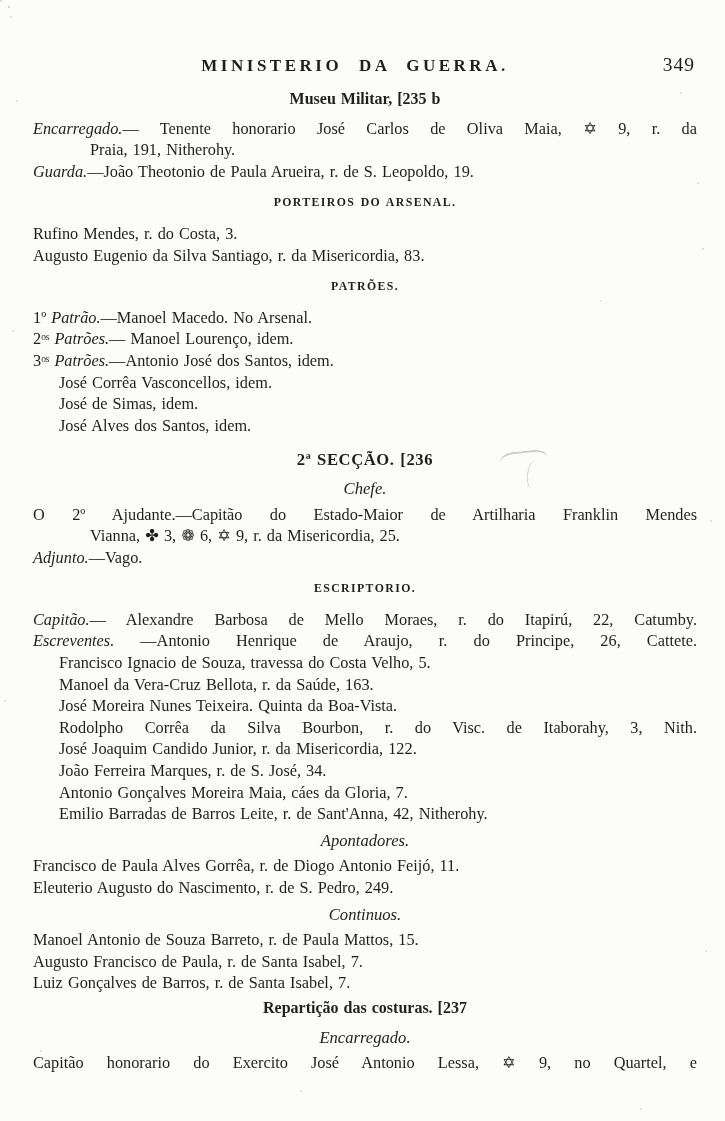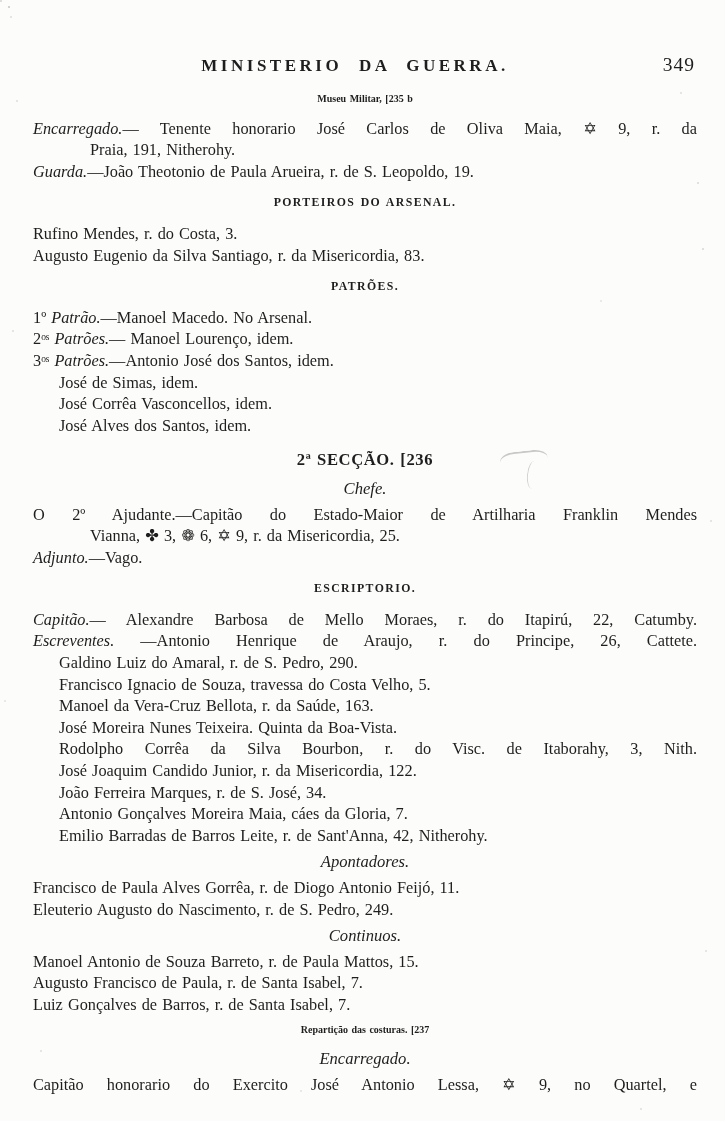--- a/index.html
+++ b/index.html
@@ -10,21 +10,21 @@
     font-family:"Liberation Serif","DejaVu Serif",serif;
     margin:0 auto;
   }
   .content{padding:56px 28px 0 33px;position:relative;}
   .doc-title{
     text-align:center;font-weight:bold;font-size:17px;
     letter-spacing:3.5px;word-spacing:9px;margin:0 60px 12px 40px;
   }
   .page-num{position:absolute;top:54px;right:30px;font-size:19.5px;letter-spacing:1px;}
   .line{font-size:16.3px;line-height:21.6px;word-spacing:1px;}
-  .h-bold{text-align:center;font-weight:bold;font-size:10px;margin:3px 0 8px;}
+  .h-bold{text-align:center;font-weight:bold;font-size:16px;margin:3px 0 8px;}
   .h-smallcaps{text-align:center;font-size:11.8px;font-weight:bold;letter-spacing:1.4px;margin:10px 0 9px;}
   .h-italic{font-style:italic;text-align:center;margin:5px 0 4px;font-size:16.6px;}
   .h-section{text-align:center;font-weight:bold;font-size:16.6px;letter-spacing:.6px;margin:13px 0 7px;}
   .entry{}
   .entry-sub{padding-left:26px;}
   .entry-cont{padding-left:57px;}
   .j{text-align:justify;text-align-last:justify;}
   .lead{font-style:italic;text-align:right;}
   
   .specks{position:absolute;inset:0;pointer-events:none;}
@@ -69,32 +69,31 @@
         <div class="line entry j"><span class="lead">Encarregado.</span><span class="txt">— Tenente honorario José Carlos de Oliva Maia, ✡ 9, r. da</span></div>
         <div class="line entry-cont"><span class="txt">Praia, 191, Nitherohy.</span></div>
         <div class="line entry"><span class="lead">Guarda.</span><span class="txt">—João Theotonio de Paula Arueira, r. de S. Leopoldo, 19.</span></div>
         <div class="line h-smallcaps"><span class="txt">PORTEIROS DO ARSENAL.</span></div>
         <div class="line entry"><span class="txt">Rufino Mendes, r. do Costa, 3.</span></div>
         <div class="line entry"><span class="txt">Augusto Eugenio da Silva Santiago, r. da Misericordia, 83.</span></div>
         <div class="line h-smallcaps"><span class="txt">PATRÕES.</span></div>
         <div class="line entry"><span class="pre">1º </span><span class="lead">Patrão.</span><span class="txt">—Manoel Macedo. No Arsenal.</span></div>
         <div class="line entry"><span class="pre">2ᵒˢ </span><span class="lead">Patrões.</span><span class="txt">— Manoel Lourenço, idem.</span></div>
         <div class="line entry"><span class="pre">3ᵒˢ </span><span class="lead">Patrões.</span><span class="txt">—Antonio José dos Santos, idem.</span></div>
+        <div class="line entry-sub"><span class="txt">José Corrêa Vasconcellos, idem.</span></div>
         <div class="line entry-sub"><span class="txt">José de Simas, idem.</span></div>
-        <div class="line entry-sub"><span class="txt">José Corrêa Vasconcellos, idem.</span></div>
         <div class="line entry-sub"><span class="txt">José Alves dos Santos, idem.</span></div>
         <div class="line h-section"><span class="txt">2ª SECÇÃO. [236</span></div>
         <div class="line h-italic"><span class="txt">Chefe.</span></div>
         <div class="line entry j"><span class="txt">O 2º Ajudante.—Capitão do Estado-Maior de Artilharia Franklin Mendes</span></div>
         <div class="line entry-cont"><span class="txt">Vianna, ✤ 3, ❁ 6, ✡ 9, r. da Misericordia, 25.</span></div>
         <div class="line entry"><span class="lead">Adjunto.</span><span class="txt">—Vago.</span></div>
         <div class="line h-smallcaps"><span class="txt">ESCRIPTORIO.</span></div>
         <div class="line entry j"><span class="lead">Capitão.</span><span class="txt">— Alexandre Barbosa de Mello Moraes, r. do Itapirú, 22, Catumby.</span></div>
         <div class="line entry j"><span class="lead">Escreventes.</span><span class="txt"> —Antonio Henrique de Araujo, r. do Principe, 26, Cattete.</span></div>
-        <div class="line entry-sub"><span class="txt">Galdino Luiz do Amaral, r. de S. Pedro, 290.</span></div>
         <div class="line entry-sub"><span class="txt">Francisco Ignacio de Souza, travessa do Costa Velho, 5.</span></div>
         <div class="line entry-sub"><span class="txt">Manoel da Vera-Cruz Bellota, r. da Saúde, 163.</span></div>
         <div class="line entry-sub"><span class="txt">José Moreira Nunes Teixeira. Quinta da Boa-Vista.</span></div>
         <div class="line entry-sub j"><span class="txt">Rodolpho Corrêa da Silva Bourbon, r. do Visc. de Itaborahy, 3, Nith.</span></div>
         <div class="line entry-sub"><span class="txt">José Joaquim Candido Junior, r. da Misericordia, 122.</span></div>
         <div class="line entry-sub"><span class="txt">João Ferreira Marques, r. de S. José, 34.</span></div>
         <div class="line entry-sub"><span class="txt">Antonio Gonçalves Moreira Maia, cáes da Gloria, 7.</span></div>
         <div class="line entry-sub"><span class="txt">Emilio Barradas de Barros Leite, r. de Sant'Anna, 42, Nitherohy.</span></div>
         <div class="line h-italic"><span class="txt">Apontadores.</span></div>
         <div class="line entry"><span class="txt">Francisco de Paula Alves Gorrêa, r. de Diogo Antonio Feijó, 11.</span></div>

